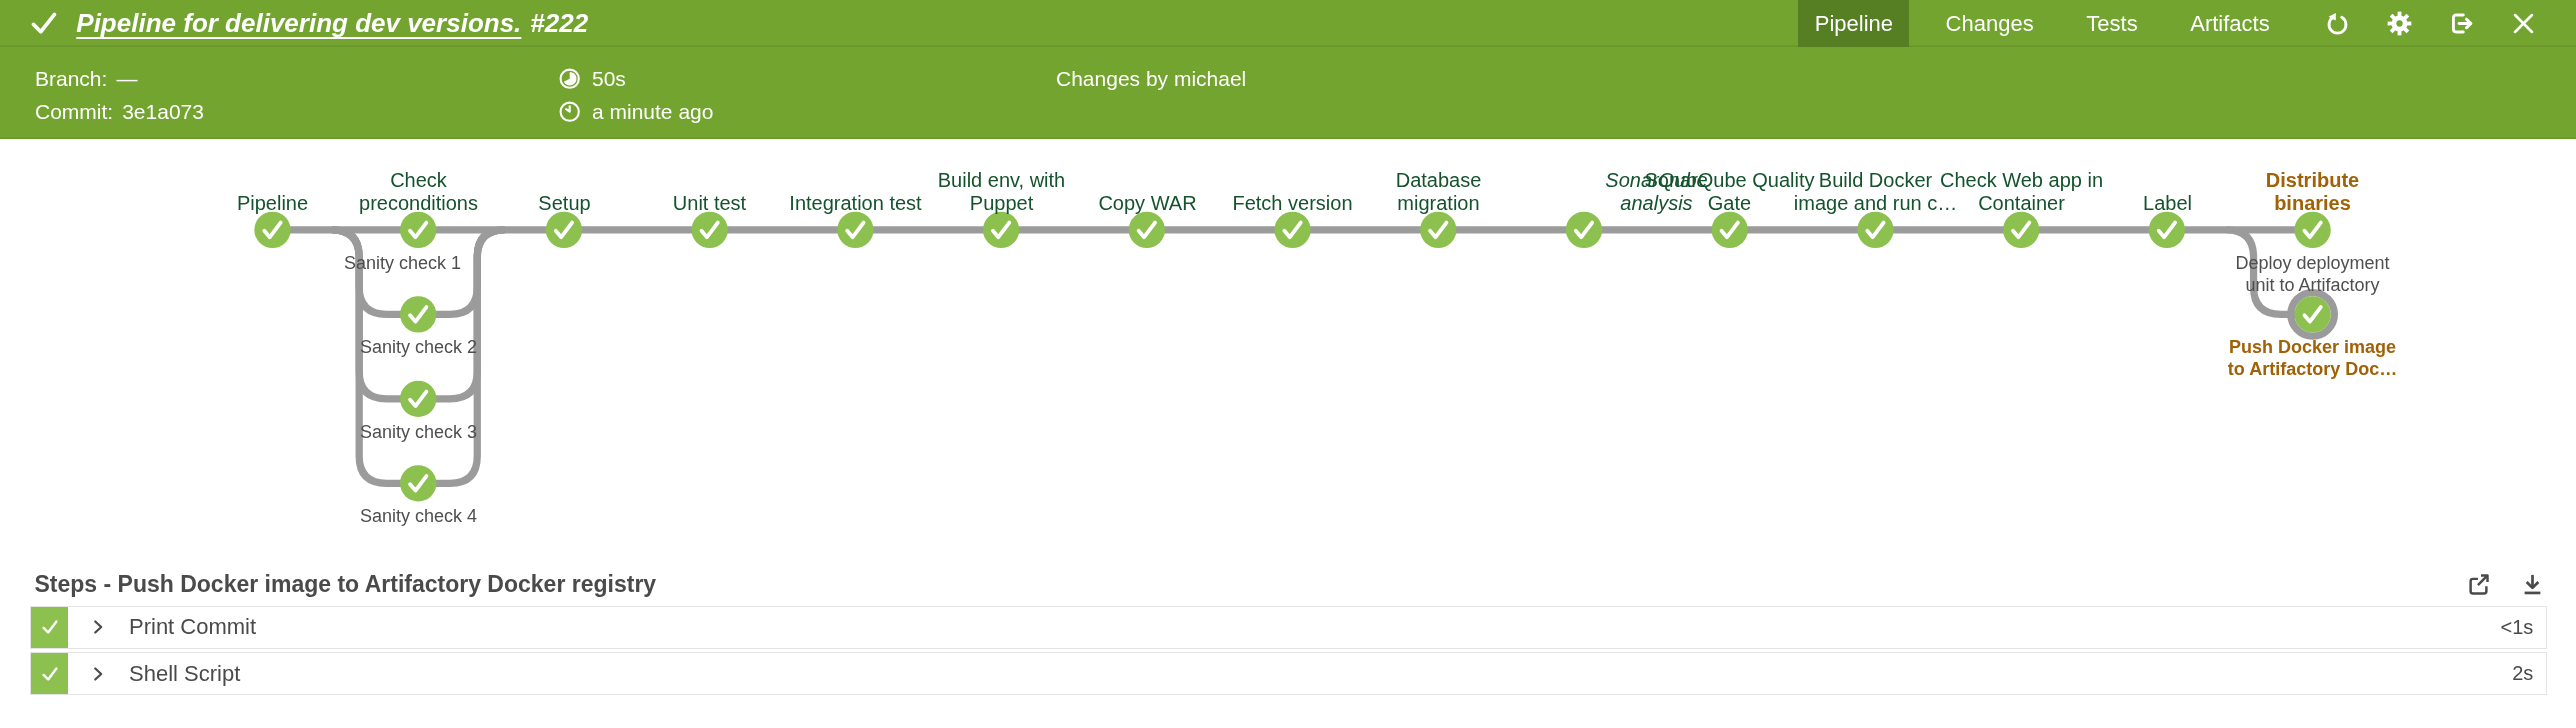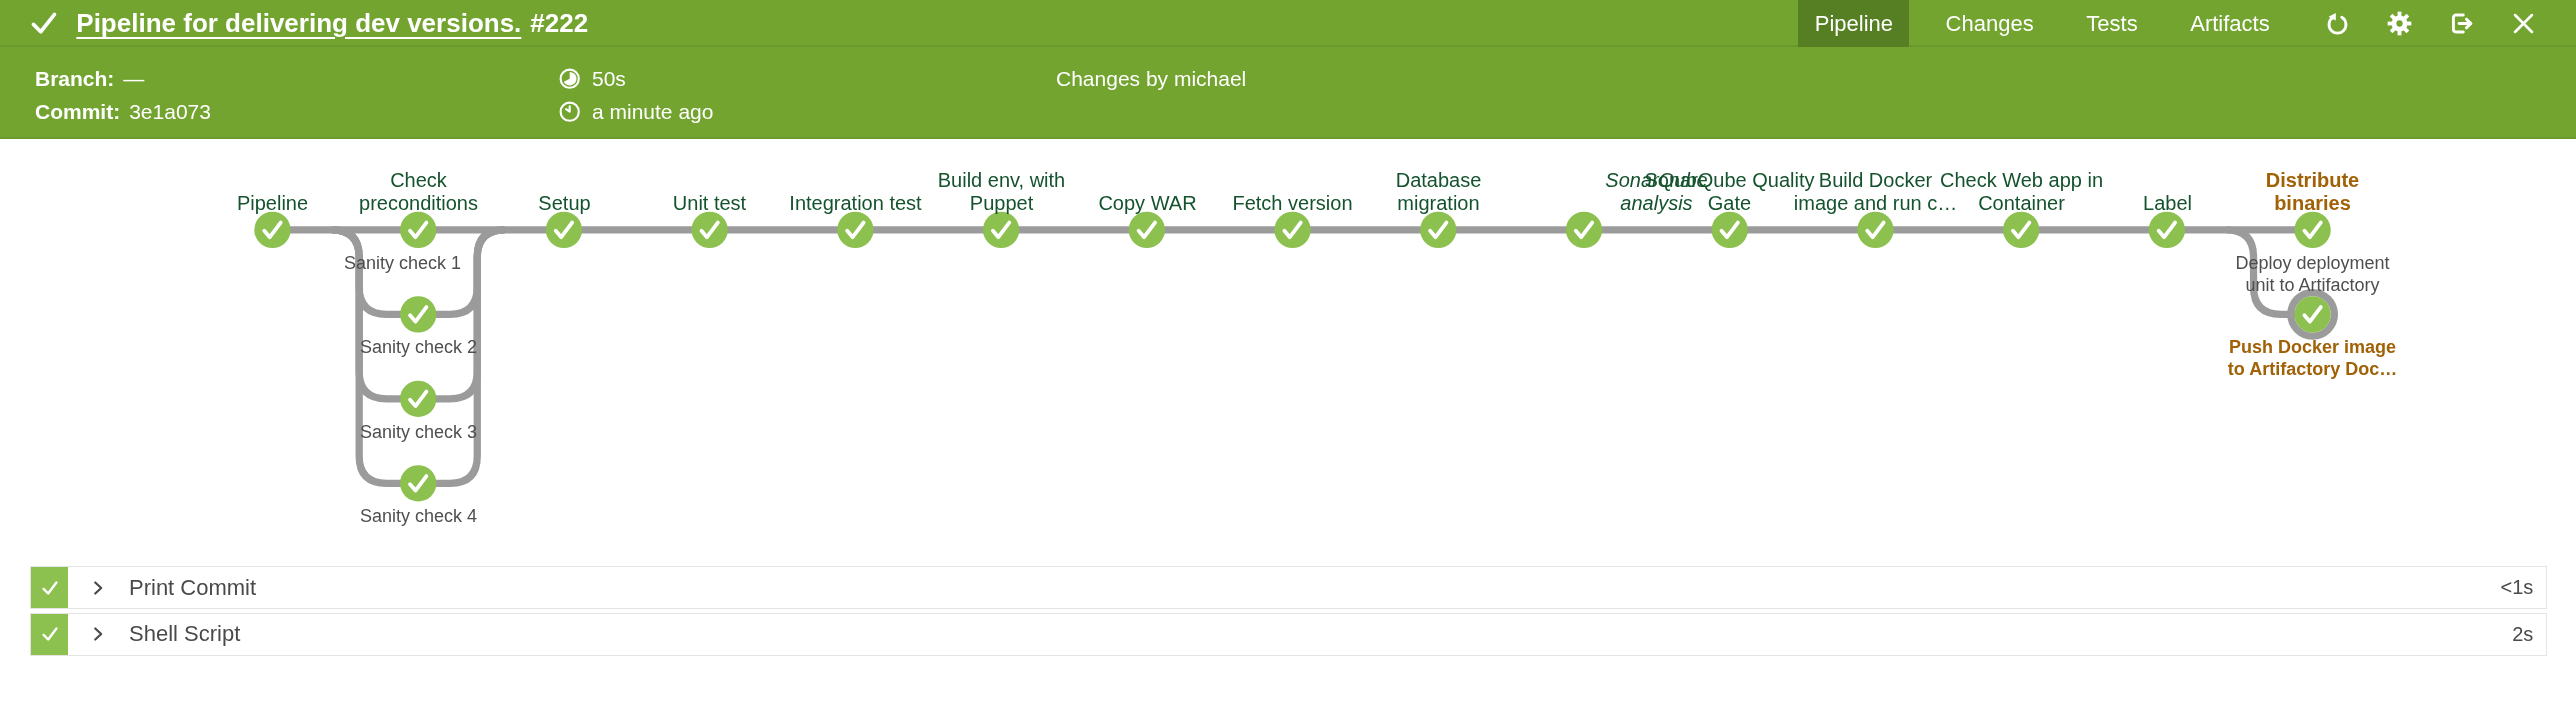--- a/index.html
+++ b/index.html
@@ -4,41 +4,41 @@
 <style>
   * { margin:0; padding:0; box-sizing:border-box; }
   html,body { width:2576px; height:728px; background:#ffffff;
     font-family:"Liberation Sans", sans-serif; overflow:hidden; }
 
   
   .header { height:47px; background:#72A42F; display:flex; align-items:stretch; color:#fff;
     box-shadow: inset 0 -1.8px 0 rgba(0,0,0,0.08); }
   .header-left { flex:1; display:flex; align-items:center; gap:16.3px; padding-left:27px; }
   .title-check svg { display:block; }
-  .title-wrap { display:flex; align-items:center; gap:9px; white-space:nowrap; }
+  .title-wrap { display:flex; align-items:center; gap:9px; white-space:nowrap;font-style:italic; }
   .title-link { font-size:26px; font-weight:bold; color:#fff; text-decoration:underline;
     text-underline-offset:4.5px; text-decoration-thickness:1.8px; cursor:pointer; }
   .run-number { font-size:26px; font-weight:bold; }
   .tabs { display:flex; align-items:stretch; }
   .tab { display:flex; align-items:center; padding:0 16.3px; margin:0 10px; font-size:22px;
     color:#fff; cursor:pointer; white-space:nowrap; }
   .tab.active { background:#567F23; }
   .header-actions { display:flex; align-items:center; gap:33px; padding:0 38px 0 27px; }
   .icon-btn { width:29px; height:29px; display:flex; align-items:center; justify-content:center;
     cursor:pointer; }
   .icon-btn svg { display:block; }
 
   
   .info-bar { height:92px; background:#72A42F; color:#fff; display:flex;
     padding:15.4px 0 0 35px; box-shadow: inset 0 -1.8px 0 rgba(0,0,0,0.06); }
   .info-col1 { width:521px; }
   .info-col2 { width:500px; }
   .info-col3 { flex:1; }
   .info-row { display:flex; align-items:center; height:33px; font-size:21px; gap:9px; }
-  .info-key { font-weight:bold; }
+  .info-key { font-weight:normal; }
   .info-icon { width:27px; display:flex; justify-content:center; }
 
   
   .graph { position:relative; width:2576px; height:427px; background:#fff; }
   .graph svg.gsvg { position:absolute; left:0; top:0; }
   .stage-label { position:absolute; bottom:350px; width:173px; text-align:center;
     font-size:20px; line-height:23.6px; color:#14532d; cursor:pointer; }
   .branch-label { position:absolute; width:173px; text-align:center; font-size:18px;
     line-height:22px; color:#4F4F4F; cursor:pointer; }
   .sel { font-weight:bold; color:#a16207; }
@@ -262,20 +262,38 @@
     <div class="stage-label" style="left: 1643px;">SonarQube Quality Gate</div>
     <div class="stage-label" style="left: 1935px;">Check Web app in Container</div>
     <div class="stage-label" style="left: 1789px;">Build Docker image and run c…</div>
     <div class="stage-label" style="left: 2081px;">Label</div>
     <div class="branch-label" style="left: 2226px; top: 113px;">Deploy deployment unit to Artifactory</div>
     <div class="branch-label sel" style="left: 2226px; top: 197px;">Push Docker image to Artifactory Doc…</div>
     <div class="stage-label sel" style="left: 2226px;">Distribute binaries</div>
   </div>
 
 <div class="steps">
+  <div class="steps-head">
+    <div class="steps-title">Steps - Push Docker image to Artifactory Docker registry</div>
+    <div class="steps-head-spacer"></div>
+    <span class="icon-btn">
+      <svg width="27" height="27" viewBox="0 0 24 24">
+        <path d="M19 13.5 v4.5 a2 2 0 0 1 -2 2 H7 a2 2 0 0 1 -2 -2 V9 a2 2 0 0 1 2 -2 h4.5" fill="none" stroke="#4a4a4a" stroke-width="2.2" stroke-linejoin="round"></path>
+        <line x1="11.5" y1="12.5" x2="19.8" y2="4.2" stroke="#4a4a4a" stroke-width="2.2"></line>
+        <polyline points="14.2,4 20,4 20,9.8" fill="none" stroke="#4a4a4a" stroke-width="2.2" stroke-linejoin="round"></polyline>
+      </svg>
+    </span>
+    <span class="icon-btn">
+      <svg width="27" height="27" viewBox="0 0 24 24">
+        <line x1="12" y1="3.5" x2="12" y2="14.5" stroke="#4a4a4a" stroke-width="2.4"></line>
+        <polyline points="6.8,9.8 12,15 17.2,9.8" fill="none" stroke="#4a4a4a" stroke-width="2.4" stroke-linejoin="round"></polyline>
+        <line x1="5" y1="19.5" x2="19" y2="19.5" stroke="#4a4a4a" stroke-width="2.4"></line>
+      </svg>
+    </span>
+  </div>
 
   <div class="step-row">
     <span class="step-status">
       <svg width="22" height="22" viewBox="0 0 24 24">
         <polyline points="5,13 10,18 19,6" fill="none" stroke="#fff" stroke-width="2.6" stroke-linecap="round" stroke-linejoin="round"></polyline>
       </svg>
     </span>
     <span class="step-chevron">
       <svg width="22" height="22" viewBox="0 0 24 24">
         <polyline points="9,6 15.5,12 9,18" fill="none" stroke="#4a4a4a" stroke-width="2.4" stroke-linecap="round" stroke-linejoin="round"></polyline>

